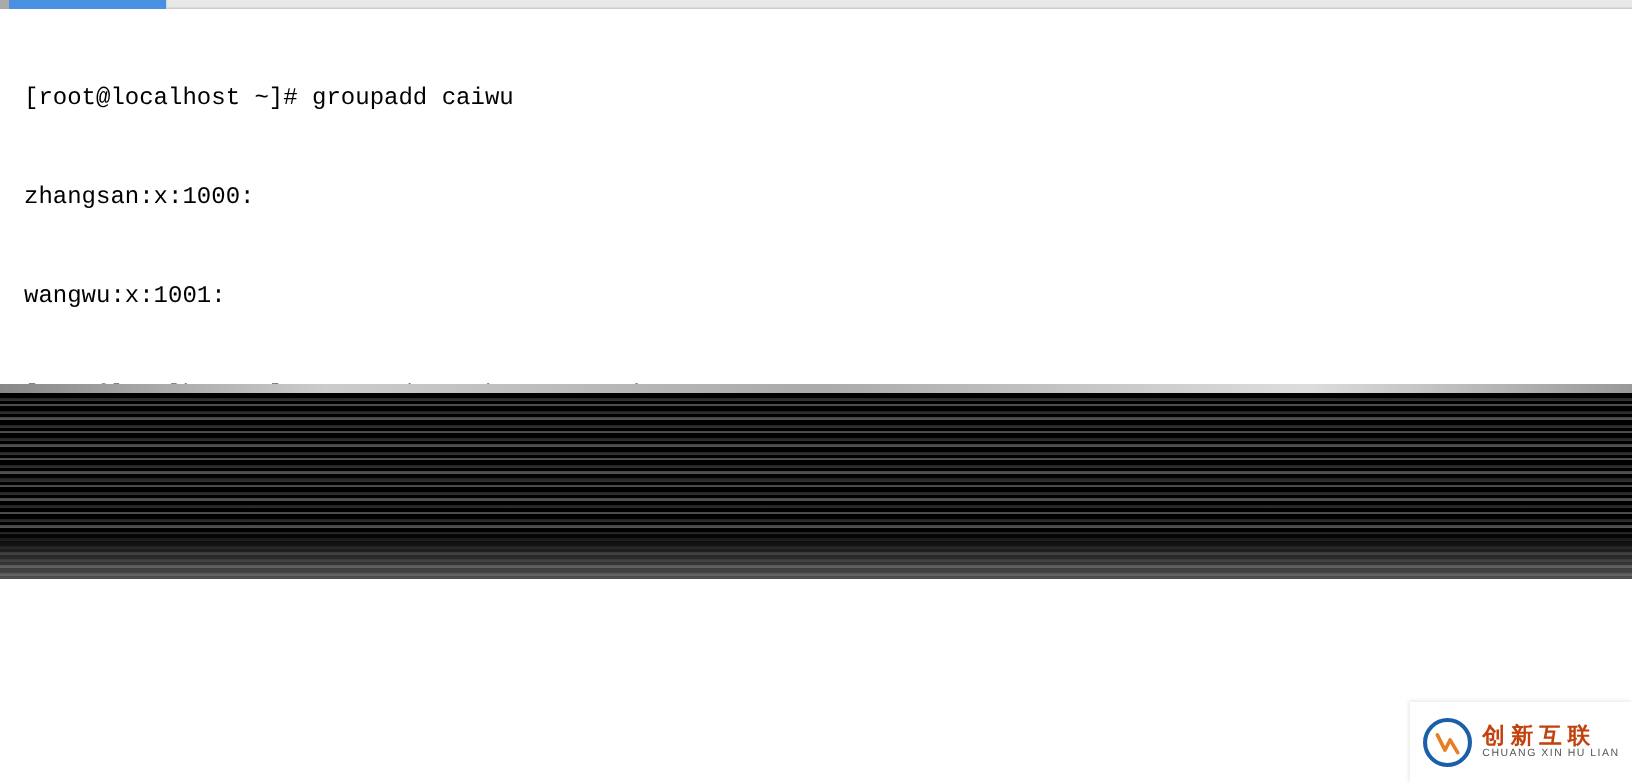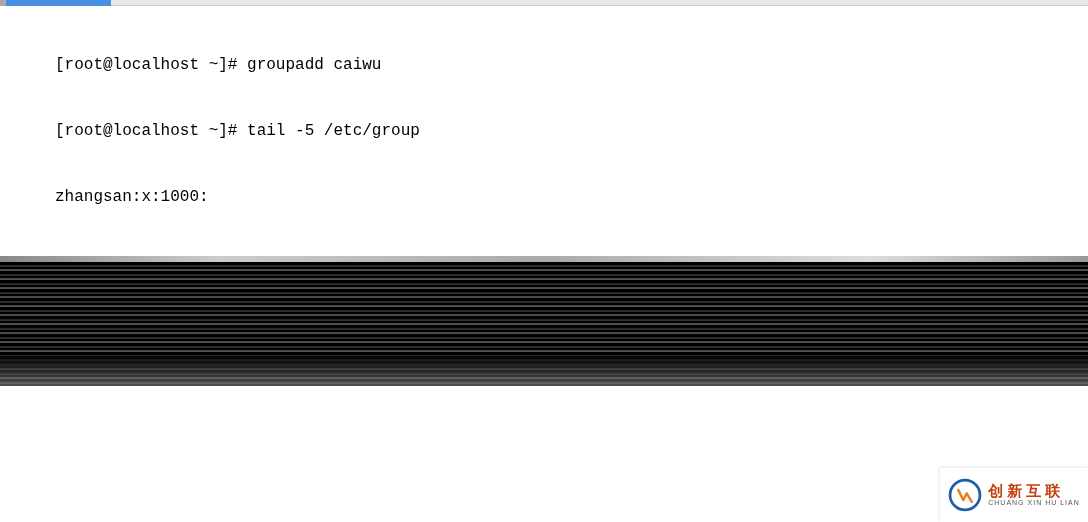--- a/index.html
+++ b/index.html
@@ -38,21 +38,20 @@
       height: 6px;
       background: #e8e8e8;
       border-bottom: 1px solid #cccccc;
     }
     .terminal {
       padding: 4px 8px 0 16px;
       white-space: pre;
     }
     .terminal div {
       height: 22px;
-      margin-left: 39px;
     }
     .distortion {
       position: absolute;
       top: 256px;
       left: 0;
       width: 1088px;
       height: 130px;
       background: repeating-linear-gradient(
         0deg,
         #000000 0px,
@@ -129,21 +128,20 @@
 <body>
 
 <div class="top-bar">
   <div class="top-bar-left"></div>
   <div class="top-bar-mid"></div>
   <div class="top-bar-rest"></div>
 </div>
 
 <div class="terminal">
   <div>[root@localhost ~]# groupadd caiwu</div>
-  <div>[root@localhost ~]# tail -5 /etc/group</div>
   <div>zhangsan:x:1000:</div>
   <div>wangwu:x:1001:</div>
   <div>[root@localhost ~]# gpasswd -a zhangsan caiwu</div>
   
   
   
 </div>
 
 <div class="distortion"></div>
 

